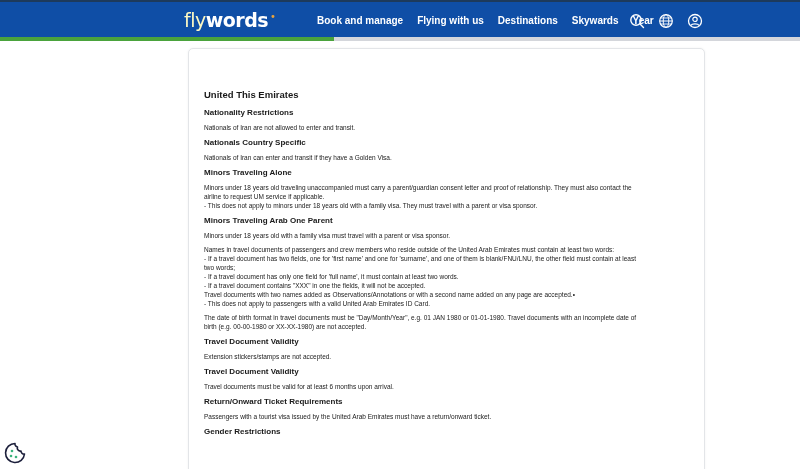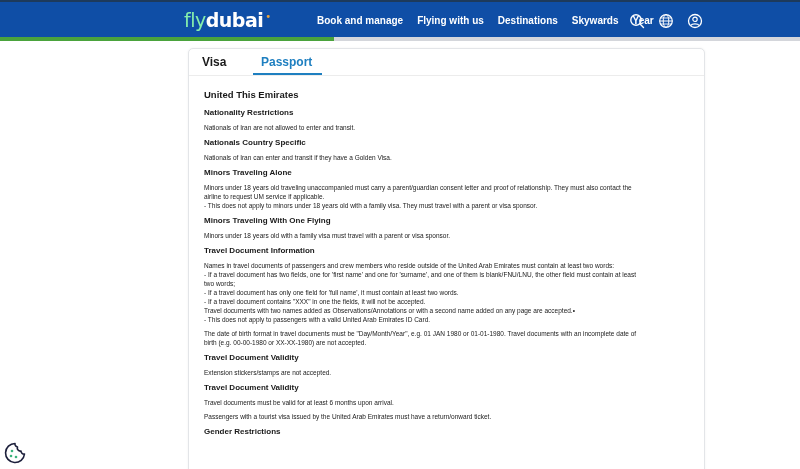--- a/index.html
+++ b/index.html
@@ -10,21 +10,21 @@
       position: absolute; left: 0; top: 0; width: 800px; height: 37px;
       background: #0f4ea6;
       border-top: 2px solid #1d3a5c;
     }
     .logo {
       position: absolute; left: 184px; top: 7px; height: 24px;
       display: flex; align-items: baseline;
       font-family: "DejaVu Sans", sans-serif;
       font-size: 19px; letter-spacing: -0.5px;
     }
-    .logo .fly { color: #86efac; font-weight: normal; }
+    .logo .fly { color: #fef9c3; font-weight: normal; }
     .logo .dubai { color: #ffffff; font-weight: bold; }
     .logo .dot { color: #e8a33d; font-size: 10px; margin-left: 2px; position: relative; top: -7px; }
 
     .nav {
       position: absolute; left: 294px; top: 13px;
       display: flex; gap: 0; padding-left: 23px;
     }
     .nav-item {
       color: #ffffff; font-size: 10px; font-weight: bold;
       margin-right: 14px; white-space: nowrap; cursor: pointer;
@@ -72,21 +72,21 @@
     .cookie {
       position: absolute; left: 3px; top: 441px; width: 24px; height: 24px; cursor: pointer;
     }
   </style>
 </head>
 <body>
 
 <div class="topbar">
   <div class="logo">
     <span class="fly">fly</span>
-      <span class="dubai">dubai</span>
+      <span class="dubai">words</span>
       <span class="dot">•</span>
   </div>
   <div class="nav">
     <span class="nav-item">Book and manage</span>
     <span class="nav-item">Flying with us</span>
     <span class="nav-item">Destinations</span>
     <span class="nav-item">Skywards</span>
     <span class="nav-item">Year</span>
   </div>
   <div class="nav-icons">
@@ -112,25 +112,20 @@
           <path d="M3.9 12.6 C5 10.2 11 10.2 12.1 12.6" fill="none" stroke="#fff" stroke-width="1.2"></path>
         </svg>
     </span>
   </div>
 </div>
 
 <div class="progress-track"></div>
 <div class="progress-fill"></div>
 
 <div class="card">
-  <div class="tabs">
-    <span class="tab tab-visa">Visa</span>
-    <span class="tab tab-passport">Passport</span>
-    <div class="tab-underline"></div>
-  </div>
 
   <div class="content">
     <div class="country">United This Emirates</div>
 
     <div class="section-title">Nationality Restrictions</div>
     <div class="section-body">
       <span class="line">Nationals of Iran are not allowed to enter and transit.</span>
     </div>
 
     <div class="section-title">Nationals Country Specific</div>
@@ -138,26 +133,25 @@
       <span class="line">Nationals of Iran can enter and transit if they have a Golden Visa.</span>
     </div>
 
     <div class="section-title">Minors Traveling Alone</div>
     <div class="section-body">
       <span class="line">Minors under 18 years old traveling unaccompanied must carry a parent/guardian consent letter and proof of relationship. They must also contact the</span>
       <span class="line">airline to request UM service if applicable.</span>
       <span class="line">- This does not apply to minors under 18 years old with a family visa. They must travel with a parent or visa sponsor.</span>
     </div>
 
-    <div class="section-title">Minors Traveling With One Flying</div>
+    <div class="section-title">Minors Traveling Arab One Parent</div>
     <div class="section-body">
       <span class="line">Minors under 18 years old with a family visa must travel with a parent or visa sponsor.</span>
     </div>
 
-    <div class="section-title">Travel Document Information</div>
     <div class="section-body">
       <span class="line">Names in travel documents of passengers and crew members who reside outside of the United Arab Emirates must contain at least two words:</span>
       <span class="line">- If a travel document has two fields, one for 'first name' and one for 'surname', and one of them is blank/FNU/LNU, the other field must contain at least</span>
       <span class="line">two words;</span>
       <span class="line">- If a travel document has only one field for 'full name', it must contain at least two words.</span>
       <span class="line">- If a travel document contains "XXX" in one the fields, it will not be accepted.</span>
       <span class="line">Travel documents with two names added as Observations/Annotations or with a second name added on any page are accepted.•</span>
       <span class="line">- This does not apply to passengers with a valid United Arab Emirates ID Card.</span>
       <div class="para-gap"></div>
       <span class="line">The date of birth format in travel documents must be "Day/Month/Year", e.g. 01 JAN 1980 or 01-01-1980. Travel documents with an incomplete date of</span>
@@ -167,20 +161,21 @@
     <div class="section-title">Travel Document Validity</div>
     <div class="section-body">
       <span class="line">Extension stickers/stamps are not accepted.</span>
     </div>
 
     <div class="section-title">Travel Document Validity</div>
     <div class="section-body">
       <span class="line">Travel documents must be valid for at least 6 months upon arrival.</span>
     </div>
 
+    <div class="section-title">Return/Onward Ticket Requirements</div>
     <div class="section-body">
       <span class="line">Passengers with a tourist visa issued by the United Arab Emirates must have a return/onward ticket.</span>
     </div>
 
     <div class="section-title">Gender Restrictions</div>
   </div>
 </div>
 
 <div class="cookie">
   <svg width="24" height="24" viewBox="0 0 24 24">

